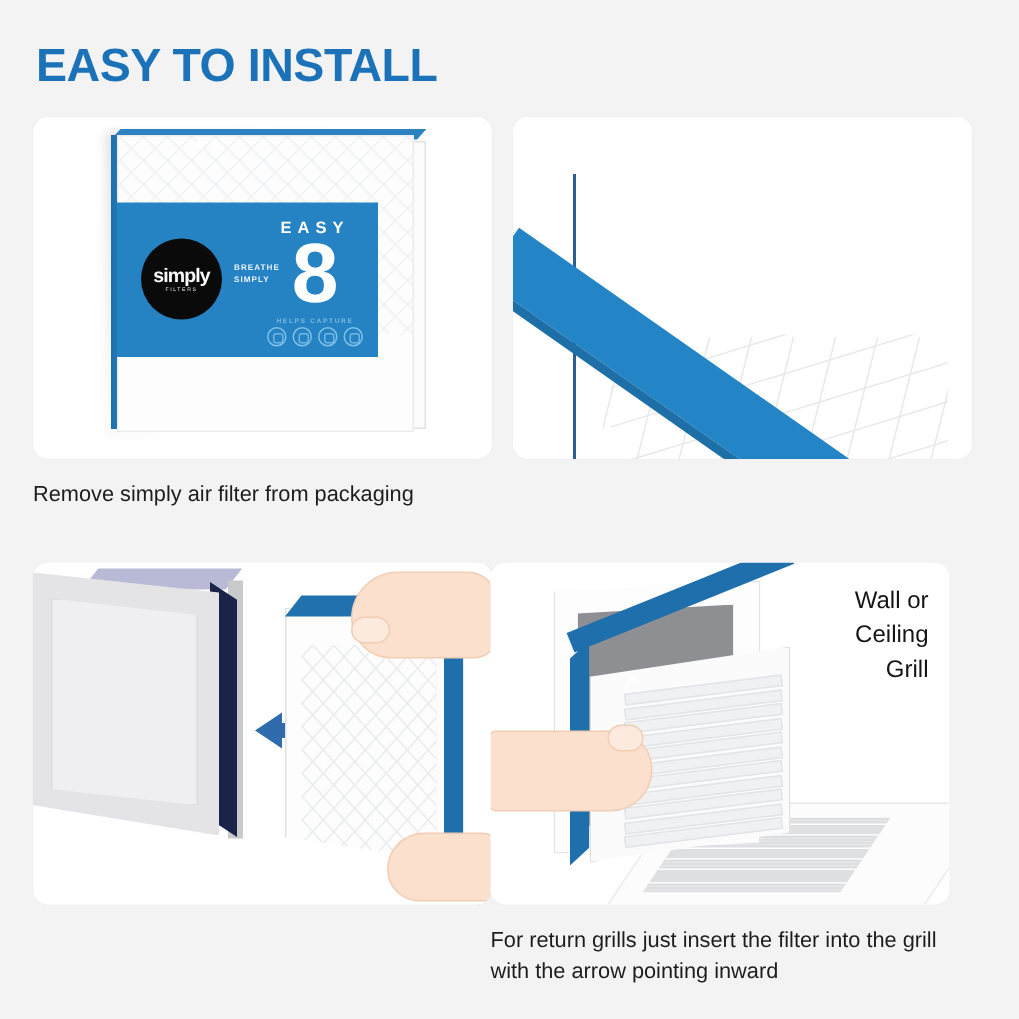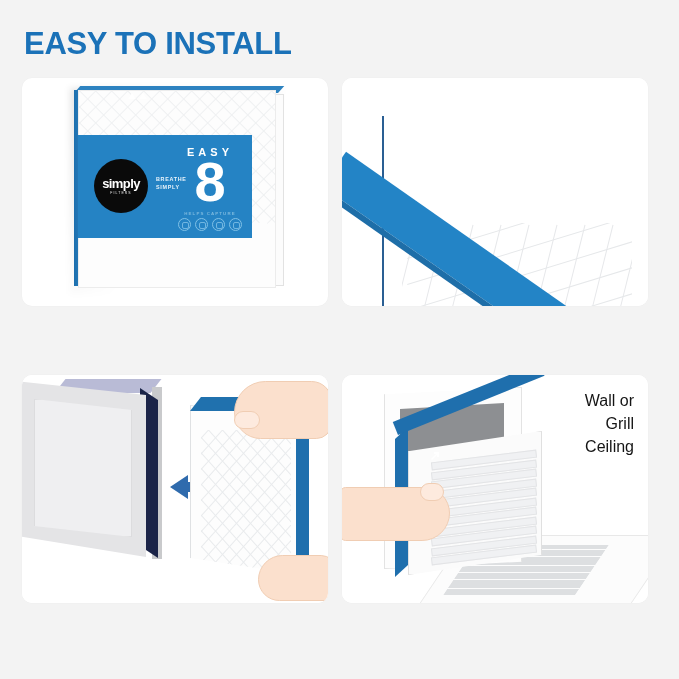--- a/index.html
+++ b/index.html
@@ -19,21 +19,21 @@
     font-family:"Liberation Sans","DejaVu Sans",sans-serif;
     text-align:right;
   }
 
   .grid{position:absolute;left:0;top:78px;width:679px;}
 
   .cell{position:absolute;}
   .cell.c1{left:22px;top:0px;}
   .cell.c2{left:342px;top:0px;}
   .cell.c3{left:22px;top:297px;}
-  .cell.c4{left:342px;top:297px;}
+  .cell.c4{left:327px;top:297px;}
 
   .card{
     width:306px;height:228px;
     background:#ffffff;
     border-radius:10px;
     position:relative;
     overflow:hidden;
     box-shadow:0 0 0 0.5px rgba(0,0,0,0.02);
   }
   .caption{
@@ -365,20 +365,21 @@
             <div class="p1-helps">HELPS CAPTURE</div>
             <div class="p1-icons">
               <span></span>
               <span></span>
               <span></span>
               <span></span>
             </div>
           </div>
         </div>
       </div>
+      <div class="caption">Remove simply air filter from packaging</div>
     </div>
 
     <div class="cell c2">
       <div class="card">
         <div class="p2-wrap">
           <div class="p2-edge"></div>
           <div class="p2-pleat" id="p2pleat">
               <i style="left:0px;top:0;width:1px;height:120px;transform:rotate(14deg);"></i>
               <i style="left:28px;top:0;width:1px;height:120px;transform:rotate(14deg);"></i>
               <i style="left:56px;top:0;width:1px;height:120px;transform:rotate(14deg);"></i>
@@ -531,21 +532,22 @@
             <svg viewBox="0 0 16 10" width="16" height="10">
               <path d="M1 8 L6 3 L4 3 L4 1 L9 1 L9 6 L7 6 L7 4 L2 9 Z" fill="#ffffff"></path>
             </svg>
           </div>
 
           <div class="p4-hand"></div>
           <div class="p4-hand-thumb"></div>
 
           <div class="p4-label">
             <div>Wall or</div>
+            <div>Ceiling</div>
             <div>Grill</div>
-            <div>Ceiling</div>
           </div>
         </div>
       </div>
+      <div class="caption">For return grills just insert the filter into the grill with the arrow pointing inward</div>
     </div>
 
   </div>
 </div>
 
 </body></html>

